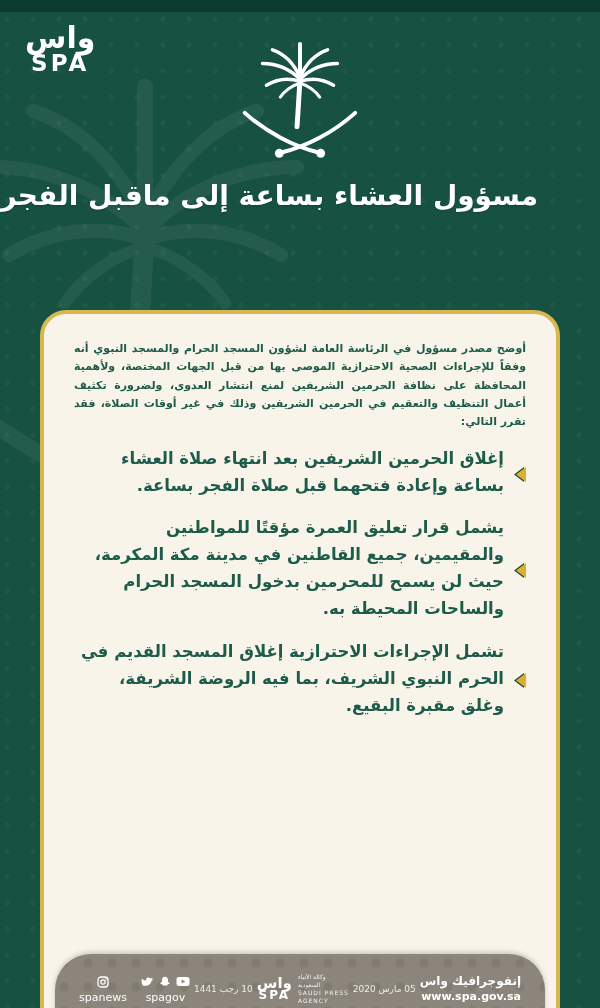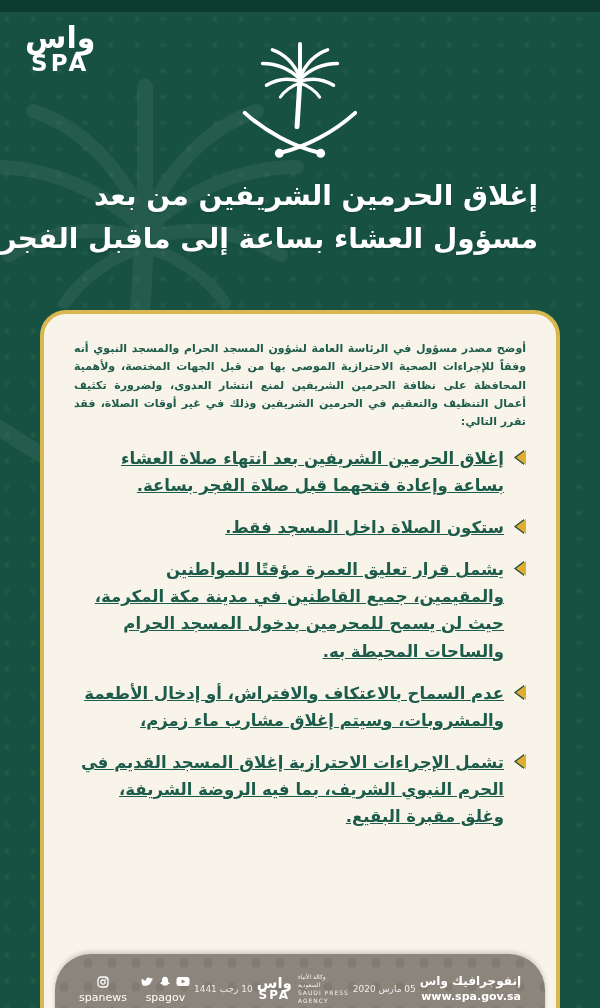--- a/index.html
+++ b/index.html
@@ -39,21 +39,21 @@
     position:absolute; left:40px; width:520px; top:298px; bottom:-16px;
     background:#f8f4e9; border:4px solid #d9b750; border-radius:26px;
     z-index:1; padding:26px 30px 120px 30px;
     color:#1d5b4a;
   }
   .intro{
     font-size:11px; font-weight:bold; line-height:1.66;
     text-align:justify; text-align-last:right;
   }
   .bullets{ margin-top:14px; display:flex; flex-direction:column; gap:15px; }
-  .bullet{ display:flex; flex-direction:row; gap:9px; align-items:flex-start;text-decoration:underline; }
+  .bullet{ display:flex; flex-direction:row; gap:9px; align-items:center; }
   .bullet .marker{ flex:0 0 auto; margin-top:5px; }
   .bullet .btext{
     font-size:16.5px; font-weight:bold; line-height:1.64;
     text-align:right;
   }
   .footer-bar{
     position:absolute; left:55px; right:55px; top:942px; height:92px;
     background:#8b857b; border-radius:36px; z-index:3;
     background-image:radial-gradient(circle at 9px 9px, rgba(0,0,0,.07) 4px, transparent 5px);
     background-size:24px 24px;
@@ -124,69 +124,50 @@
         <path d="M70 46 C69 64 68 78 67 94" stroke-width="5"></path>
         <path d="M88 120 C64 114 36 100 14 80" stroke-width="4"></path>
         <path d="M52 120 C76 114 104 100 126 80" stroke-width="4"></path>
       </g>
       <circle cx="91" cy="121" r="4.5" fill="#ffffff"></circle>
       <circle cx="49" cy="121" r="4.5" fill="#ffffff"></circle>
     </svg>
   </div>
 
   <div class="title">
-    <div>إغلاق الحرمين الشريفين من بعد</div>
     <div>مسؤول العشاء بساعة إلى ماقبل الفجر</div>
   </div>
 
   <div class="card">
     <p class="intro">أوضح مصدر مسؤول في الرئاسة العامة لشؤون المسجد الحرام والمسجد النبوي أنه وفقاً للإجراءات الصحية الاحترازية الموصى بها من قبل الجهات المختصة، ولأهمية المحافظة على نظافة الحرمين الشريفين لمنع انتشار العدوى، ولضرورة تكثيف أعمال التنظيف والتعقيم في الحرمين الشريفين وذلك في غير أوقات الصلاة، فقد تقرر التالي:</p>
 
     <div class="bullets">
 
       <div class="bullet">
         <span class="marker">
           <svg width="13" height="15" viewBox="0 0 13 15">
               <polygon points="11,0 1,7.5 11,15" fill="#14443a"></polygon>
               <polygon points="13,0 3,7.5 13,15" fill="#dfae2e"></polygon>
             </svg>
         </span>
         <span class="btext">إغلاق الحرمين الشريفين بعد انتهاء صلاة العشاء بساعة وإعادة فتحهما قبل صلاة الفجر بساعة.</span>
       </div>
 
 
-      <div class="bullet">
-        <span class="marker">
-          <svg width="13" height="15" viewBox="0 0 13 15">
-              <polygon points="11,0 1,7.5 11,15" fill="#14443a"></polygon>
-              <polygon points="13,0 3,7.5 13,15" fill="#dfae2e"></polygon>
-            </svg>
-        </span>
-        <span class="btext">ستكون الصلاة داخل المسجد فقط.</span>
-      </div>
 
       <div class="bullet">
         <span class="marker">
           <svg width="13" height="15" viewBox="0 0 13 15">
               <polygon points="11,0 1,7.5 11,15" fill="#14443a"></polygon>
               <polygon points="13,0 3,7.5 13,15" fill="#dfae2e"></polygon>
             </svg>
         </span>
         <span class="btext">يشمل قرار تعليق العمرة مؤقتًا للمواطنين والمقيمين، جميع القاطنين في مدينة مكة المكرمة، حيث لن يسمح للمحرمين بدخول المسجد الحرام والساحات المحيطة به.</span>
       </div>
 
-      <div class="bullet">
-        <span class="marker">
-          <svg width="13" height="15" viewBox="0 0 13 15">
-              <polygon points="11,0 1,7.5 11,15" fill="#14443a"></polygon>
-              <polygon points="13,0 3,7.5 13,15" fill="#dfae2e"></polygon>
-            </svg>
-        </span>
-        <span class="btext">عدم السماح بالاعتكاف والافتراش، أو إدخال الأطعمة والمشروبات، وسيتم إغلاق مشارب ماء زمزم،</span>
-      </div>
 
       <div class="bullet">
         <span class="marker">
           <svg width="13" height="15" viewBox="0 0 13 15">
               <polygon points="11,0 1,7.5 11,15" fill="#14443a"></polygon>
               <polygon points="13,0 3,7.5 13,15" fill="#dfae2e"></polygon>
             </svg>
         </span>
         <span class="btext">تشمل الإجراءات الاحترازية إغلاق المسجد القديم في الحرم النبوي الشريف، بما فيه الروضة الشريفة، وغلق مقبرة البقيع.</span>
       </div>

